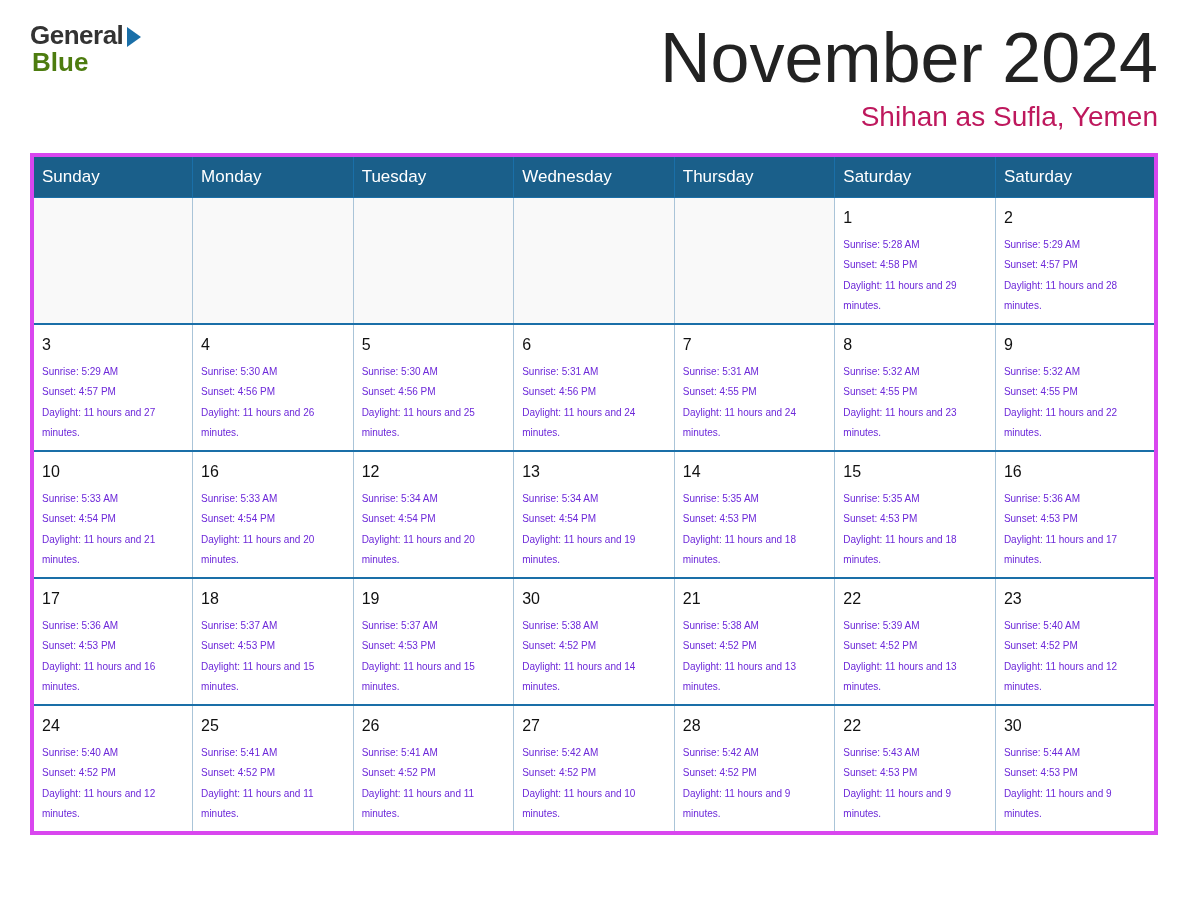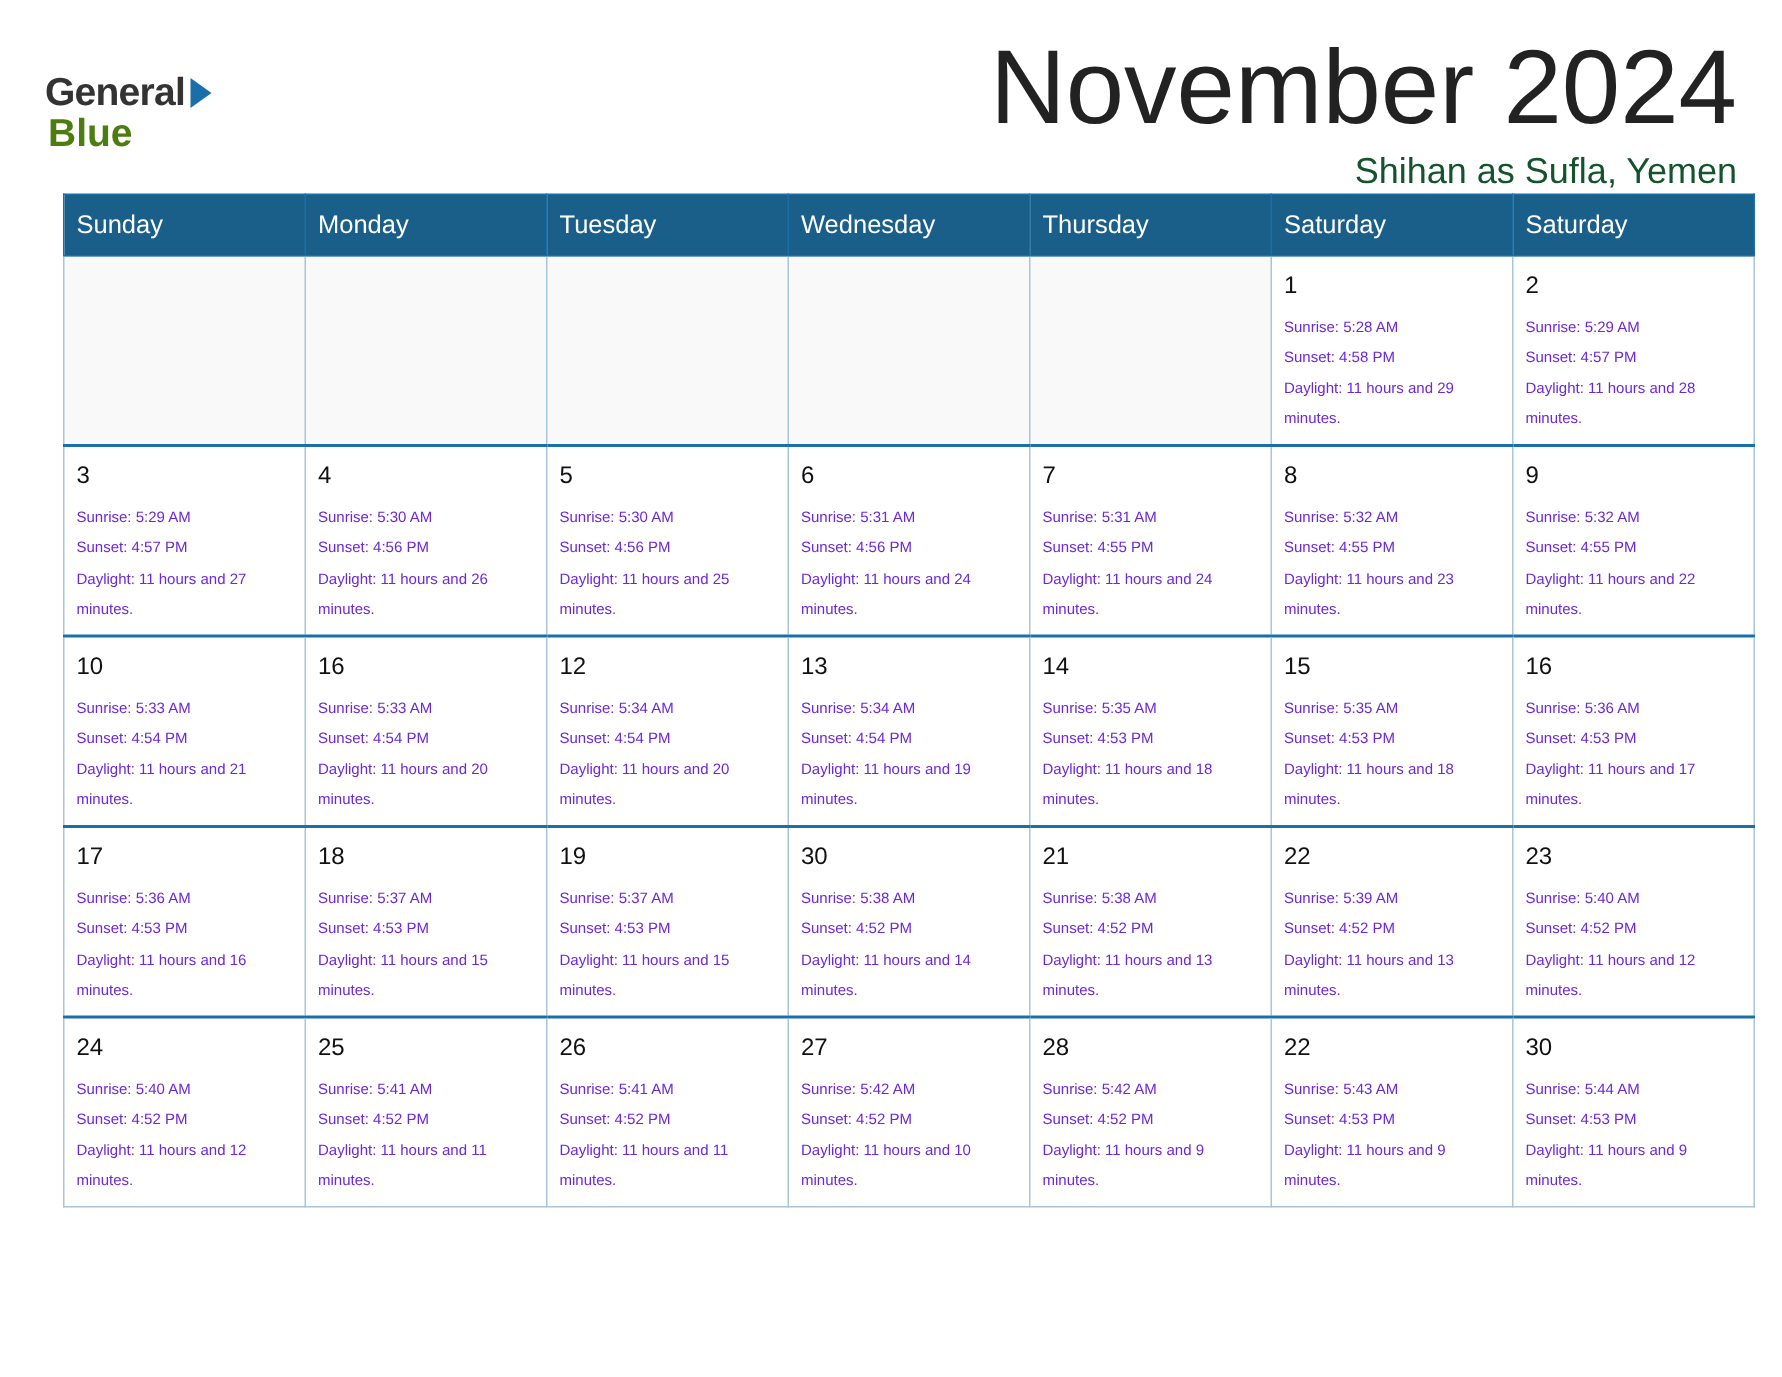--- a/index.html
+++ b/index.html
@@ -6,21 +6,22 @@
     body {
       font-family: Arial, sans-serif;
       background: #fff;
       width: 1188px;
       min-height: 918px;
       padding: 20px 30px;
     }
     .header {
       display: flex;
       justify-content: space-between;
-      align-items: center;
+      align-items: flex-start;
+      margin-bottom: 20px;
     }
     .logo {
       display: flex;
       flex-direction: column;
       align-items: flex-start;
     }
     .logo-top {
       display: flex;
       align-items: center;
     }
@@ -49,29 +50,28 @@
     .title-area {
       text-align: right;
     }
     .month-title {
       font-size: 70px;
       font-weight: normal;
       color: #222;
       line-height: 1.1;
     }
     .location {
-      font-size: 24px;
-      color: #14532d;
+      font-size: 28px;
+      color: #be185d;
       margin-top: 4px;
     }
     .calendar {
       width: 100%;
       border-collapse: collapse;
-      border: 1px solid #d946ef;
-      margin-left: 12px;
+      border: 4px solid #d946ef;
     }
     .calendar th {
       background-color: #1a5f8a;
       color: #fff;
       padding: 10px 8px;
       font-size: 17px;
       font-weight: normal;
       text-align: left;
       border: 1px solid #1a6fa8;
     }

